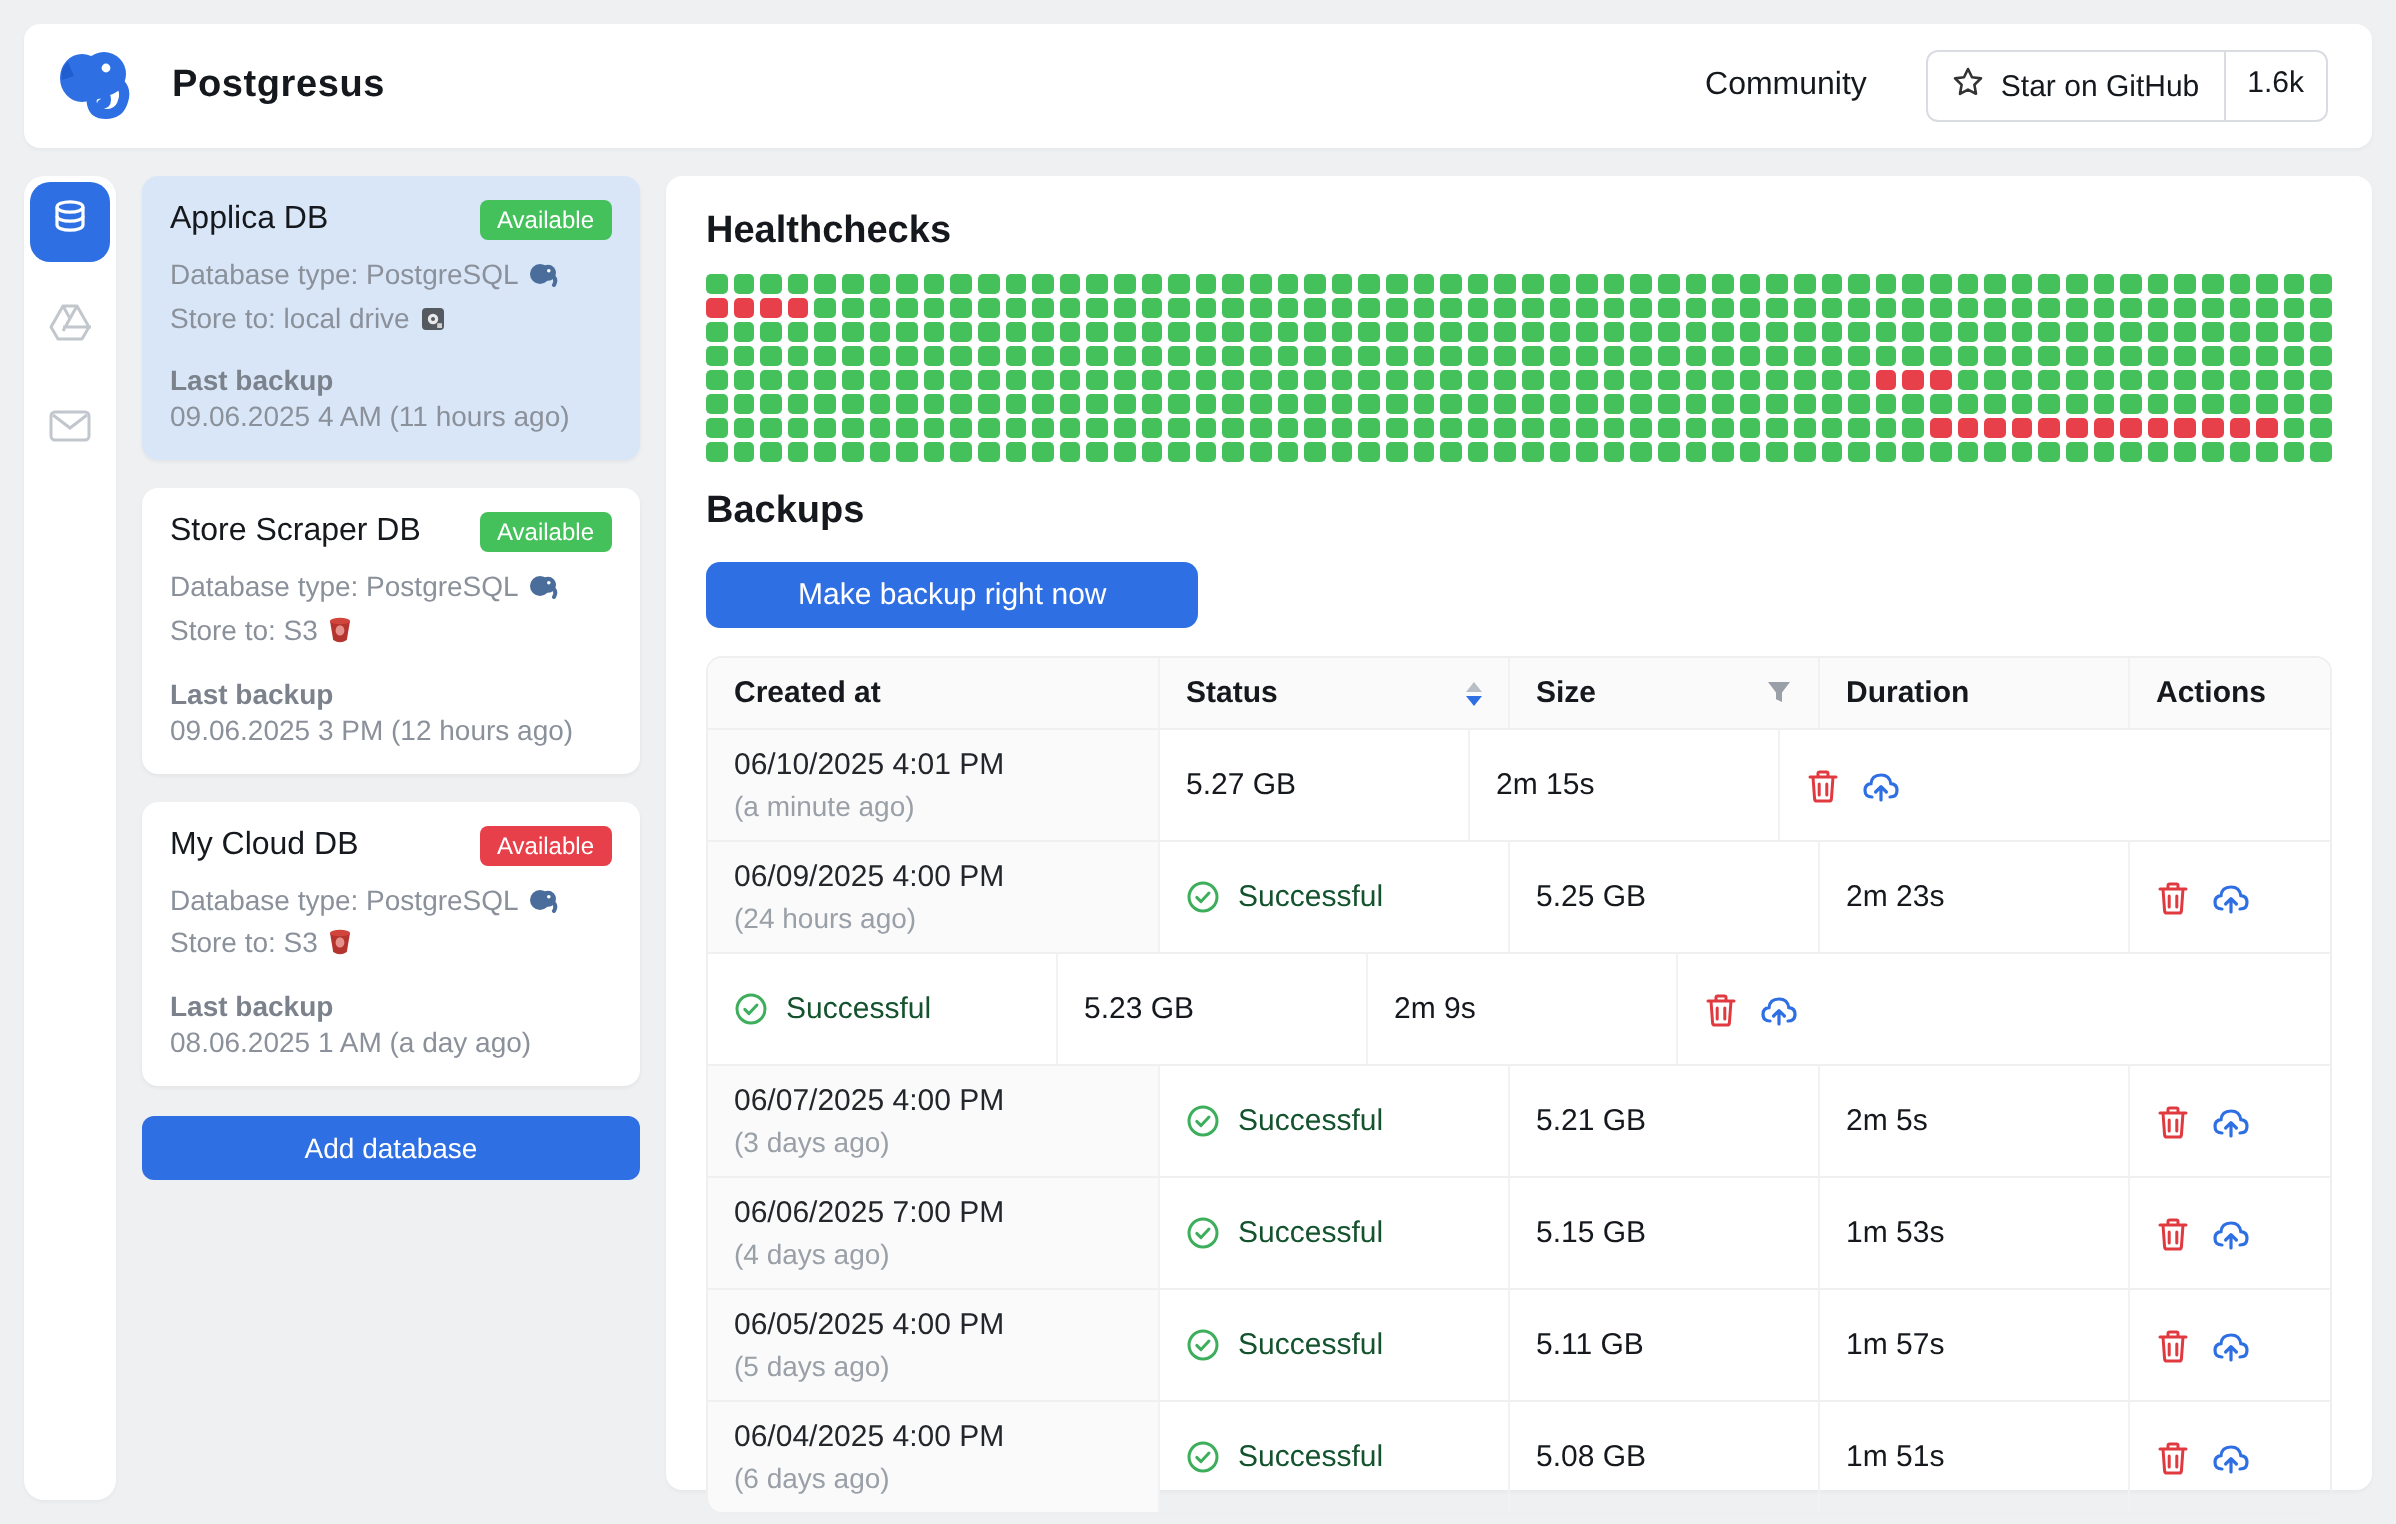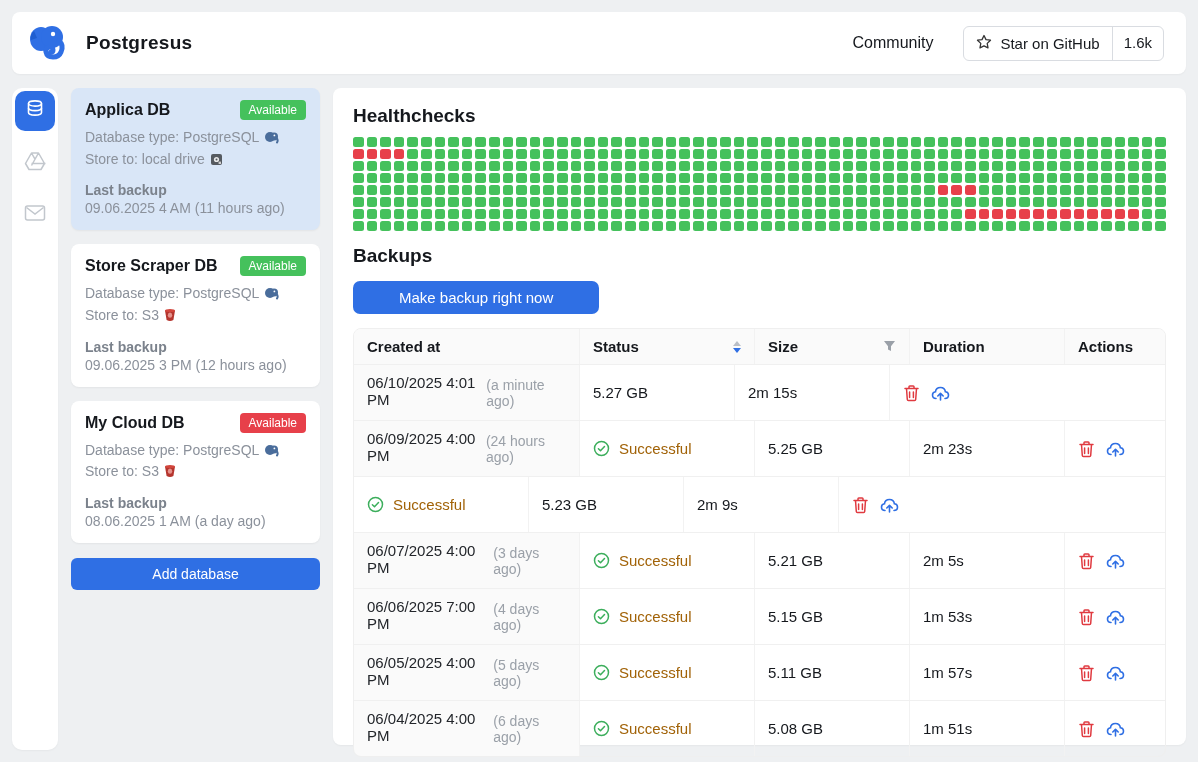--- a/index.html
+++ b/index.html
@@ -39,21 +39,21 @@
   .rail-item.active { background:#2f6fe4; }
 
   
   .db-col { width:249px; display:flex; flex-direction:column; gap:14px; }
   .db-card {
     background:#fff; border-radius:8px; padding:12px 14px 14px;
     box-shadow:0 1px 2px rgba(0,0,0,.05); cursor:pointer;
   }
   .db-card.selected { background:#d9e6f7; }
   .db-head { display:flex; justify-content:space-between; align-items:center; }
-  .db-name { font-weight:bold; font-size:16px; }
+  .db-name { font-weight:normal; font-size:16px; }
   .badge { color:#fff; font-size:12px; padding:3px 9px; border-radius:4px; white-space:nowrap; }
   .db-meta { margin-top:7px; color:#8b919b; font-size:14px; line-height:1.55; }
   .meta-line { display:flex; align-items:center; gap:5px; }
   .last-label { margin-top:12px; color:#7b828c; font-weight:bold; font-size:14px; }
   .last-value { color:#8b919b; font-size:14px; margin-top:2px; }
   .add-db-btn {
     background:#2f6fe4; border:none; color:#fff; font-size:14px;
     height:32px; border-radius:6px; width:100%; cursor:pointer; margin-top:1px;
     font-family:"Liberation Sans", sans-serif;
   }
@@ -76,26 +76,26 @@
   .t-row { display:flex; }
   .t-head { background:#fafafa; font-weight:bold; }
   .t-cell { padding:9px 13px; border-right:1px solid #f2f2f2; display:flex; align-items:center; }
   .t-cell:last-child { border-right:none; }
   .col-created { width:226px; }
   .col-status  { width:175px; }
   .col-size    { width:155px; }
   .col-duration{ width:155px; }
   .col-actions { flex:1; }
   .body-row { border-top:1px solid #f0f0f0; height:56px; }
-  .body-row .col-created { background:#fafafa; align-items:flex-start; justify-content:space-between; }
+  .body-row .col-created { background:#fafafa; flex-direction:column; align-items:flex-start; justify-content:space-between; }
   .created-date { font-size:15px; color:#23262b; }
   .created-ago { font-size:14px; color:#9aa0a8; margin-top:3px; }
   .status-wrap { display:flex; align-items:center; gap:9px; }
   .status-in_progress { color:#2f6fe4; }
-  .status-successful { color:#a16207; }
+  .status-successful { color:#14532d; }
   .sorter { display:inline-flex; flex-direction:column; gap:2px; margin-left:auto; }
   .sorter .car-up { width:0;height:0;border-left:4px solid transparent;border-right:4px solid transparent;border-bottom:5px solid #b9bec6; }
   .sorter .car-down { width:0;height:0;border-left:4px solid transparent;border-right:4px solid transparent;border-top:5px solid #2f6fe4; }
   .filter-ic { margin-left:auto; display:flex; }
   .action-btn { background:none; border:none; cursor:pointer; padding:0; margin-right:11px; display:inline-flex; }
 </style>
 </head>
 <body>
 
 <div class="page">

